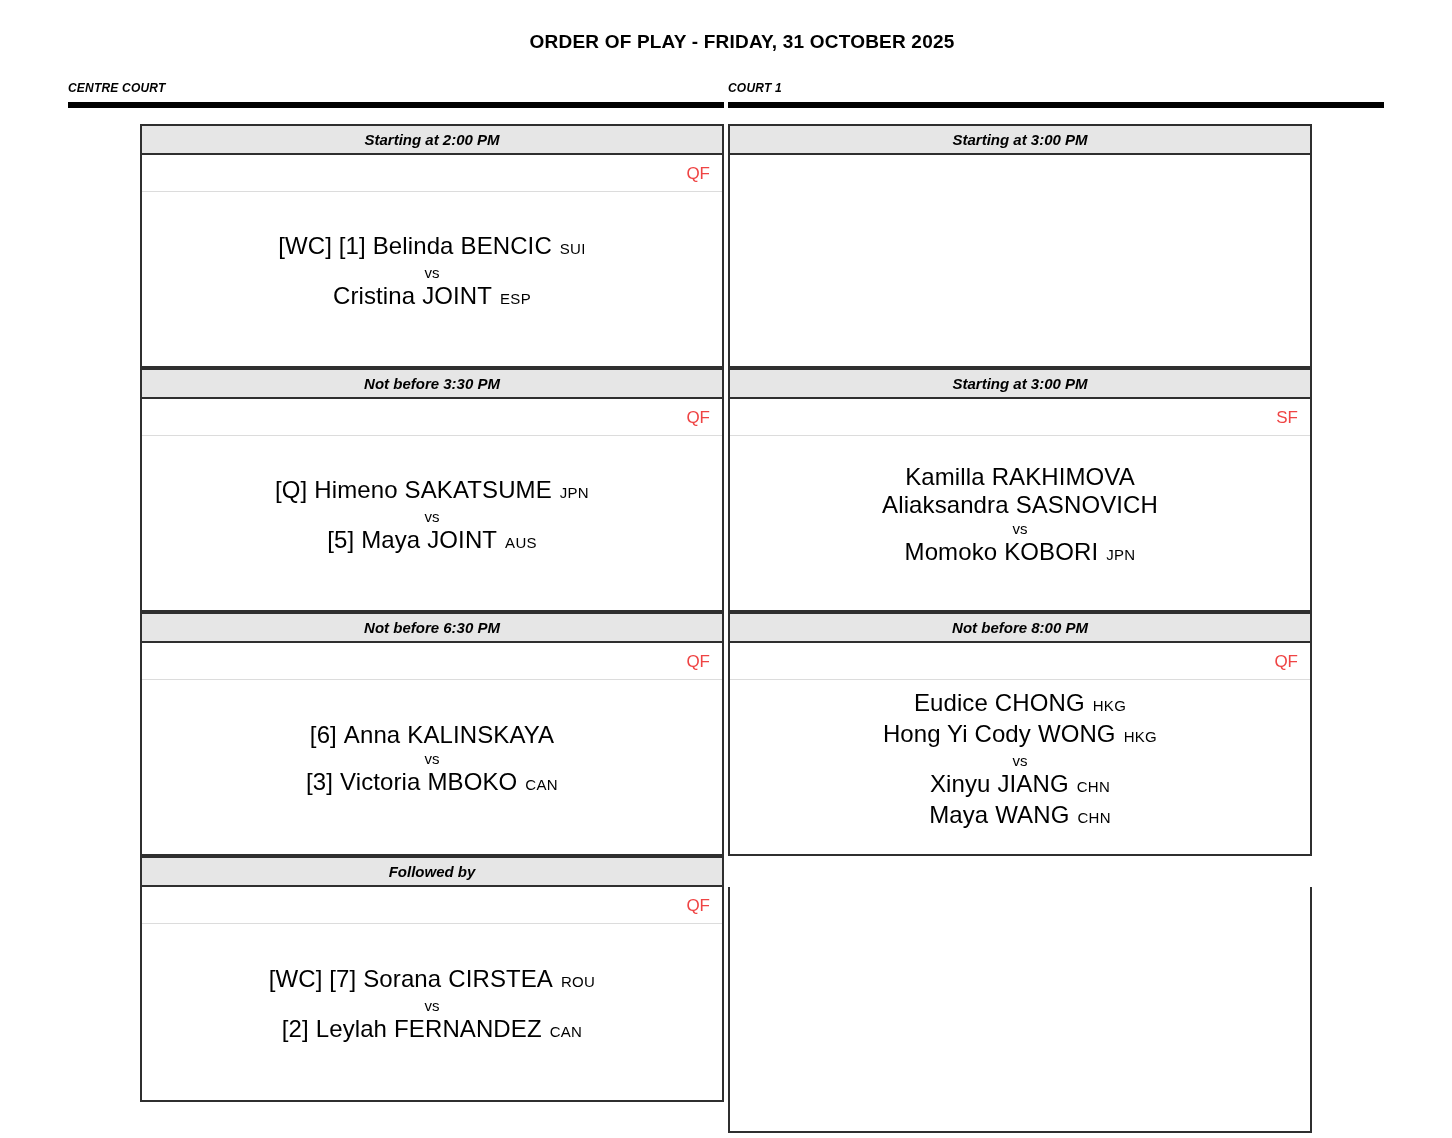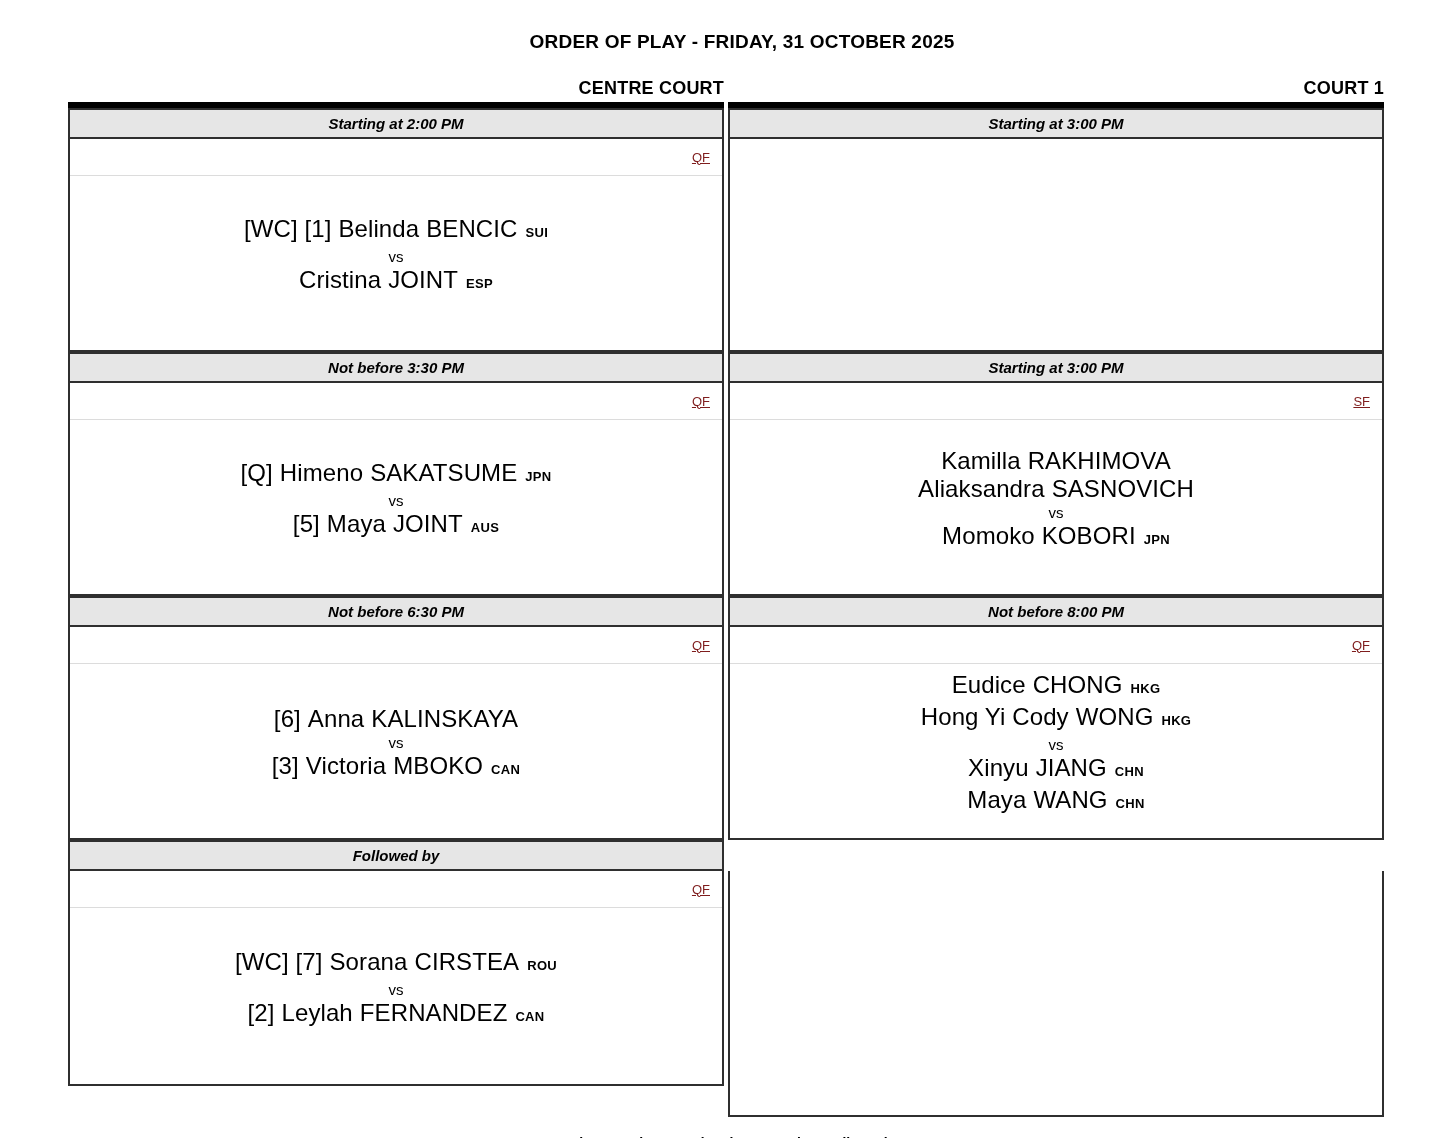--- a/index.html
+++ b/index.html
@@ -35,47 +35,48 @@
 
   
   .court-headers {
     display: flex;
     width: 1316px;
     margin: 26px auto 0 auto;
     box-sizing: border-box;
   }
   .court-header {
     flex: 1 1 0;
-    text-align: right;
-    font-size: 18px;
+    text-align: left;
+    font-size: 12px;
     font-weight: bold;
     letter-spacing: 0.2px;
     line-height: 18px;
+    font-style: italic;
   }
   .court-header.col-left  { margin-right: 2px; }
   .court-header.col-right { margin-left: 2px; }
 
   
   .top-rule {
     width: 1316px;
     margin: 5px auto 0 auto;
     display: flex;
   }
   .top-rule .seg {
     flex: 1 1 0;
     height: 6px;
     background: #000000;
   }
   .top-rule .seg.col-left  { margin-right: 2px; }
   .top-rule .seg.col-right { margin-left: 2px; }
 
   
   .schedule {
-    width: 1316px;
-    margin: 0 auto;
+    width: 1172px;
+    margin: 16px auto;
     display: flex;
     justify-content: flex-end;
   }
   .court-col {
     flex: 1 1 0;
     display: flex;
     flex-direction: column;
   }
   .court-col.col-left  { margin-right: 2px; }
   .court-col.col-right { margin-left: 2px; border-radius: 8px; }
@@ -119,24 +120,23 @@
     border-bottom: 1px solid #dcdcdc;
     display: flex;
     align-items: center;
     justify-content: flex-end;
     padding-right: 12px;
     box-sizing: border-box;
     flex: 0 0 auto;
   }
   .round-row.no-line { border-bottom: none; }
   .round-label {
-    font-size: 13px;
+    font-size: 17px;
     line-height: 17px;
-    color: #7f1d1d;
-    text-decoration: underline;
+    color: #ef4444;
   }
 
   .match-body {
     flex: 1 1 auto;
     display: flex;
     flex-direction: column;
     justify-content: center;
     align-items: center;
     padding-bottom: 14px;
   }
@@ -146,24 +146,23 @@
     white-space: nowrap;
   }
   .player-line {
     font-size: 24px;
     line-height: 28px;
     letter-spacing: 0.1px;
   }
   .seedtag { margin-right: 7px; }
   .firstname { margin-right: 7px; }
   .country {
-    font-size: 13px;
+    font-size: 15px;
     margin-left: 8px;
     letter-spacing: 0.3px;
-    font-weight: bold;
   }
   .vs-line {
     font-size: 15px;
     line-height: 19px;
     text-align: center;
   }
 
   
   .h-r1 { height: 213px; }
   .h-r2 { height: 213px; }

